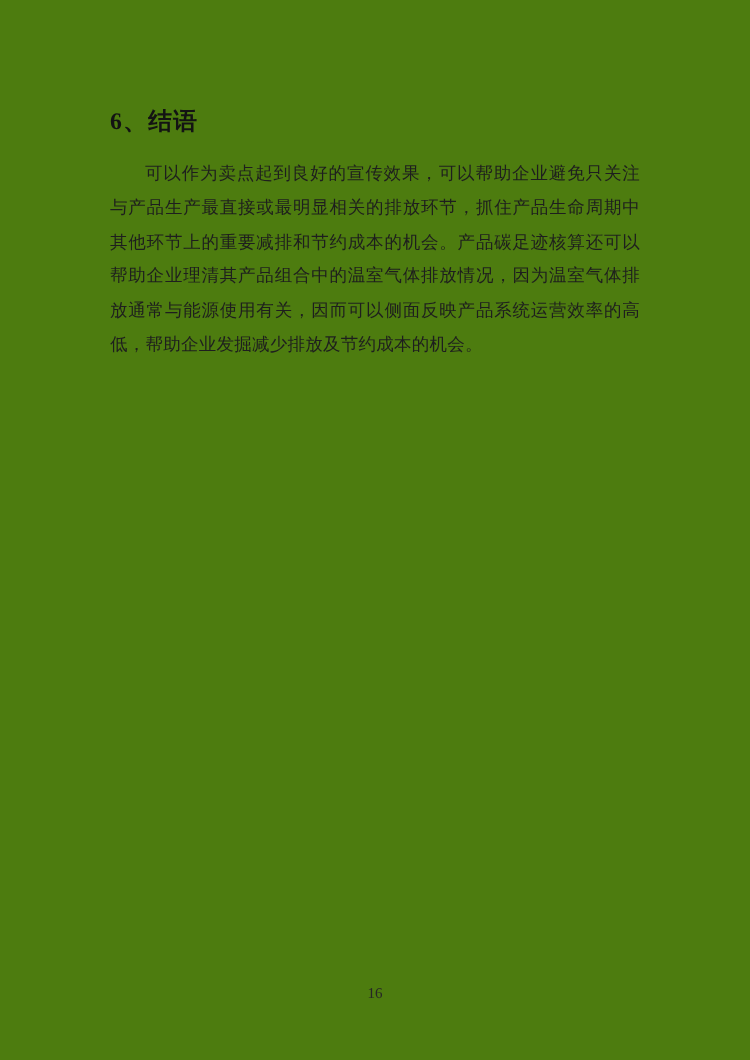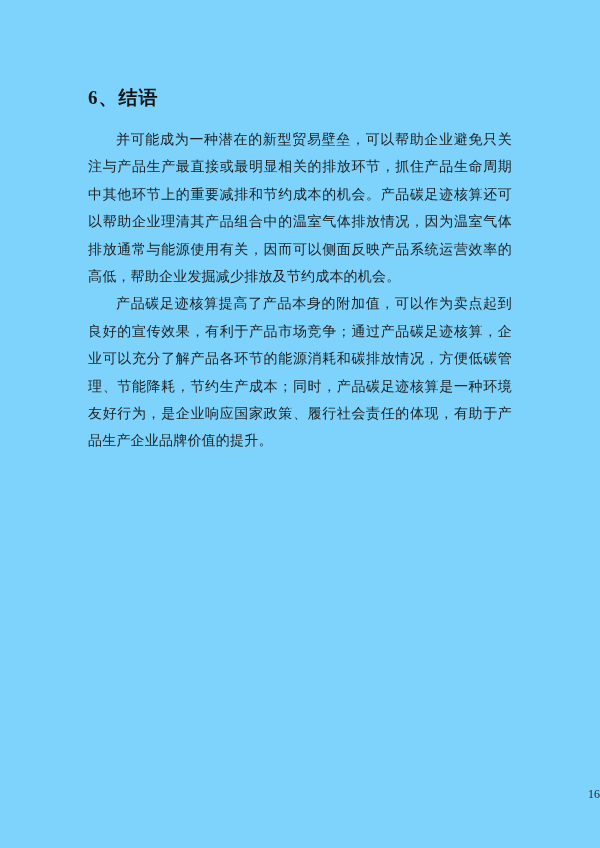--- a/index.html
+++ b/index.html
@@ -5,21 +5,21 @@
   html, body {
     margin: 0;
     padding: 0;
     background: #e9e9e9;
   }
   .page {
     position: relative;
     width: 600px;
     height: 848px;
     margin: 0 auto;
-    background: #7dd3fc;
+    background: #4d7c0f;
     font-family: "Liberation Serif", "DejaVu Serif", serif;
     color: #1c1c1c;
     overflow: hidden;
     box-sizing: border-box;
   }
   .content {
     position: absolute;
     left: 88px;
     top: 86px;
     width: 424px;
@@ -39,30 +39,29 @@
     text-align: justify;
     text-indent: 28px;
     letter-spacing: 0.2px;
     color: #1e1e1e;
   }
   .page-number {
     position: absolute;
     bottom: 46px;
     left: 0;
     width: 100%;
-    text-align: right;
+    text-align: center;
     font-size: 12px;
     color: #262626;
   }
 </style>
 </head>
 <body>
 
 <div class="page">
   <div class="content">
     <h1 class="heading">6、结语</h1>
     <div>
-      <p class="para">并可能成为一种潜在的新型贸易壁垒，可以帮助企业避免只关注与产品生产最直接或最明显相关的排放环节，抓住产品生命周期中其他环节上的重要减排和节约成本的机会。产品碳足迹核算还可以帮助企业理清其产品组合中的温室气体排放情况，因为温室气体排放通常与能源使用有关，因而可以侧面反映产品系统运营效率的高低，帮助企业发掘减少排放及节约成本的机会。</p>
-      <p class="para">产品碳足迹核算提高了产品本身的附加值，可以作为卖点起到良好的宣传效果，有利于产品市场竞争；通过产品碳足迹核算，企业可以充分了解产品各环节的能源消耗和碳排放情况，方便低碳管理、节能降耗，节约生产成本；同时，产品碳足迹核算是一种环境友好行为，是企业响应国家政策、履行社会责任的体现，有助于产品生产企业品牌价值的提升。</p>
+      <p class="para">可以作为卖点起到良好的宣传效果，可以帮助企业避免只关注与产品生产最直接或最明显相关的排放环节，抓住产品生命周期中其他环节上的重要减排和节约成本的机会。产品碳足迹核算还可以帮助企业理清其产品组合中的温室气体排放情况，因为温室气体排放通常与能源使用有关，因而可以侧面反映产品系统运营效率的高低，帮助企业发掘减少排放及节约成本的机会。</p>
     </div>
   </div>
   <div class="page-number">16</div>
 </div>
 
 </body></html>

